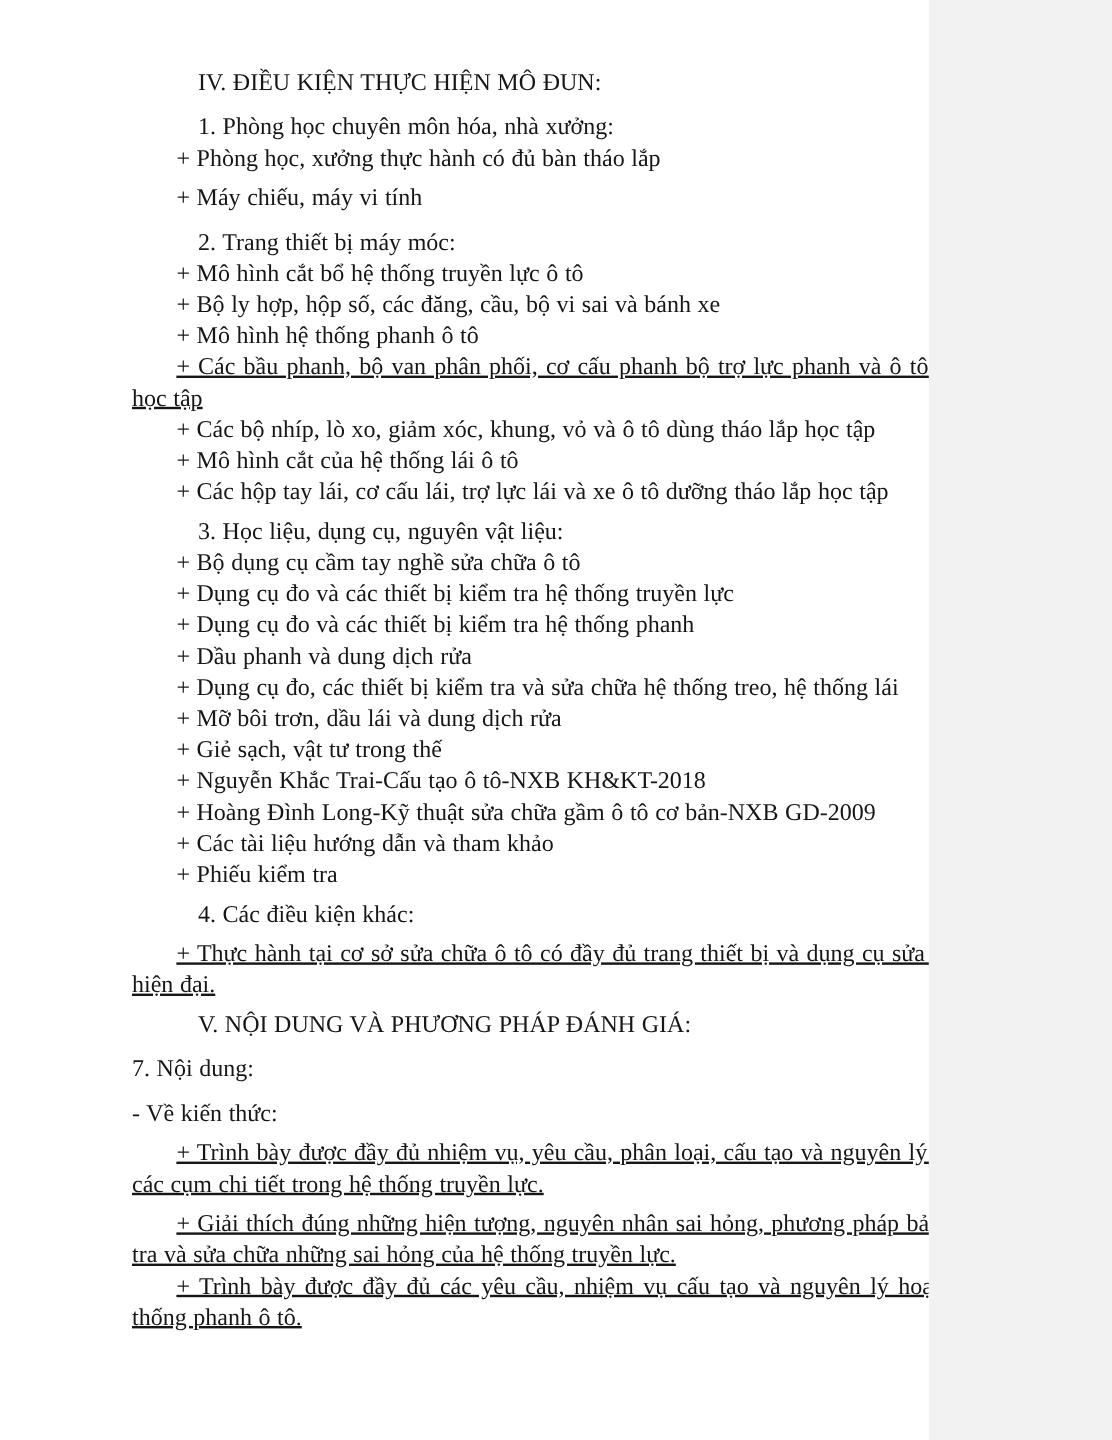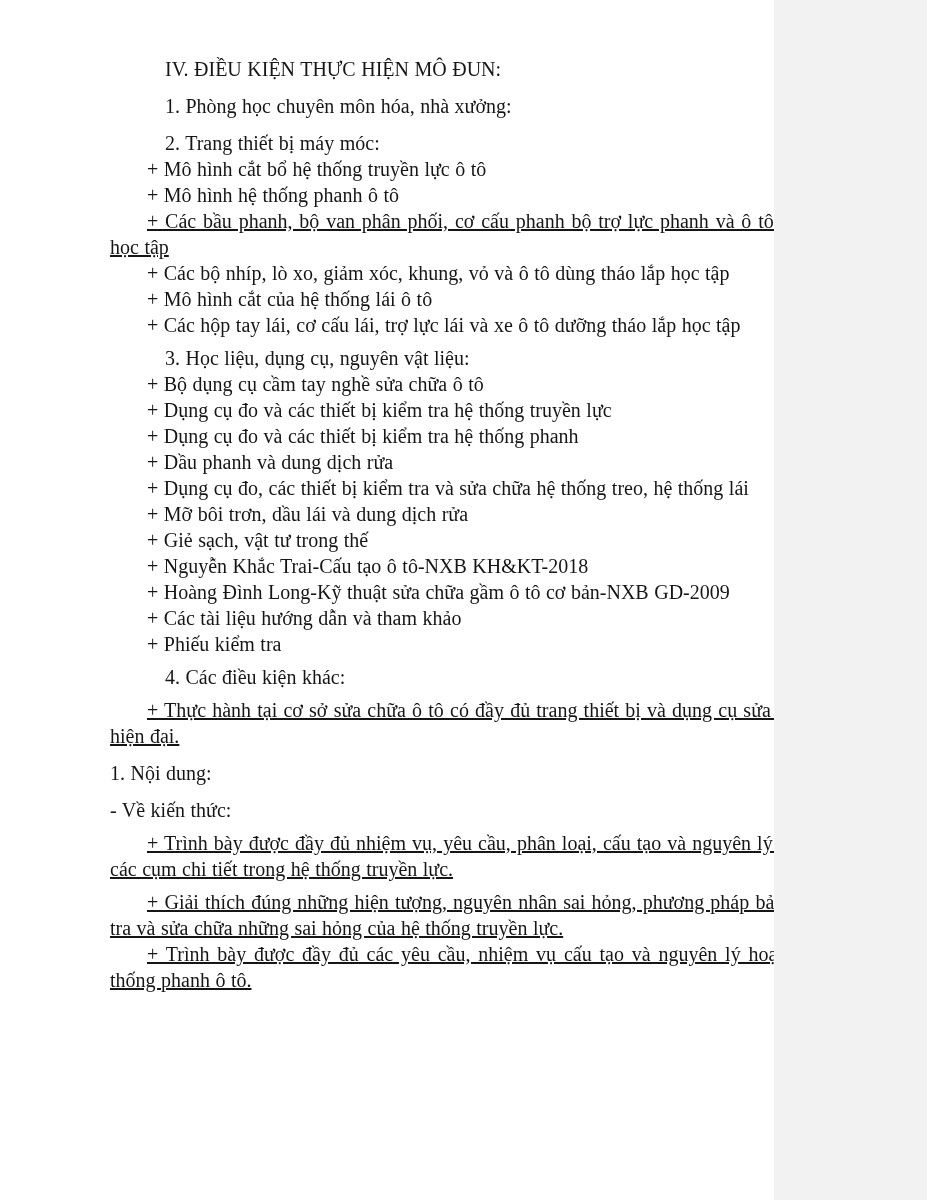--- a/index.html
+++ b/index.html
@@ -50,41 +50,45 @@
     color: #2a2a2a;
   }
 </style>
 </head>
 <body>
 
 <div class="page">
   <div class="content">
       <p class="section">IV. ĐIỀU KIỆN THỰC HIỆN MÔ ĐUN:</p>
       <p class="section gap-md">1. Phòng học chuyên môn hóa, nhà xưởng:</p>
+      <p class="item">+ Phòng học, xưởng thực hành có đủ bàn tháo lắp</p>
+      <p class="item gap-sm">+ Máy chiếu, máy vi tính</p>
       <p class="section gap-md">2. Trang thiết bị máy móc:</p>
       <p class="item">+ Mô hình cắt bổ hệ thống truyền lực ô tô</p>
+      <p class="item">+ Bộ ly hợp, hộp số, các đăng, cầu, bộ vi sai và bánh xe</p>
       <p class="item">+ Mô hình hệ thống phanh ô tô</p>
       <p class="item justify">+ Các bầu phanh, bộ van phân phối, cơ cấu phanh bộ trợ lực phanh và ô tô dùng tháo lắp học tập</p>
       <p class="item">+ Các bộ nhíp, lò xo, giảm xóc, khung, vỏ và ô tô dùng tháo lắp học tập</p>
       <p class="item">+ Mô hình cắt của hệ thống lái ô tô</p>
       <p class="item">+ Các hộp tay lái, cơ cấu lái, trợ lực lái và xe ô tô dưỡng tháo lắp học tập</p>
       <p class="section gap-sm">3. Học liệu, dụng cụ, nguyên vật liệu:</p>
       <p class="item">+ Bộ dụng cụ cầm tay nghề sửa chữa ô tô</p>
       <p class="item">+ Dụng cụ đo và các thiết bị kiểm tra hệ thống truyền lực</p>
       <p class="item">+ Dụng cụ đo và các thiết bị kiểm tra hệ thống phanh</p>
       <p class="item">+ Dầu phanh và dung dịch rửa</p>
       <p class="item">+ Dụng cụ đo, các thiết bị kiểm tra và sửa chữa hệ thống treo, hệ thống lái</p>
       <p class="item">+ Mỡ bôi trơn, dầu lái và dung dịch rửa</p>
       <p class="item">+ Giẻ sạch, vật tư trong thế</p>
       <p class="item">+ Nguyễn Khắc Trai-Cấu tạo ô tô-NXB KH&amp;KT-2018</p>
       <p class="item">+ Hoàng Đình Long-Kỹ thuật sửa chữa gầm ô tô cơ bản-NXB GD-2009</p>
       <p class="item">+ Các tài liệu hướng dẫn và tham khảo</p>
       <p class="item">+ Phiếu kiểm tra</p>
       <p class="section gap-sm">4. Các điều kiện khác:</p>
       <p class="item gap-sm justify">+ Thực hành tại cơ sở sửa chữa ô tô có đầy đủ trang thiết bị và dụng cụ sửa chữa, đo kiểm hiện đại.</p>
-      <p class="plain gap-md">1. Nội dung:</p>
+      <p class="section gap-sm">V. NỘI DUNG VÀ PHƯƠNG PHÁP ĐÁNH GIÁ:</p>
+      <p class="plain gap-md">7. Nội dung:</p>
       <p class="plain gap-md">- Về kiến thức:</p>
       <p class="item gap-sm justify">+ Trình bày được đầy đủ nhiệm vụ, yêu cầu, phân loại, cấu tạo và nguyên lý hoạt động của các cụm chi tiết trong hệ thống truyền lực.</p>
       <p class="item gap-sm justify">+ Giải thích đúng những hiện tượng, nguyên nhân sai hỏng, phương pháp bảo dưỡng, kiểm tra và sửa chữa những sai hỏng của hệ thống truyền lực.</p>
       <p class="item justify">+ Trình bày được đầy đủ các yêu cầu, nhiệm vụ cấu tạo và nguyên lý hoạt động của hệ thống phanh ô tô.</p>
     </div>
   <div class="page-number">92</div>
 </div>
 
 </body></html>

